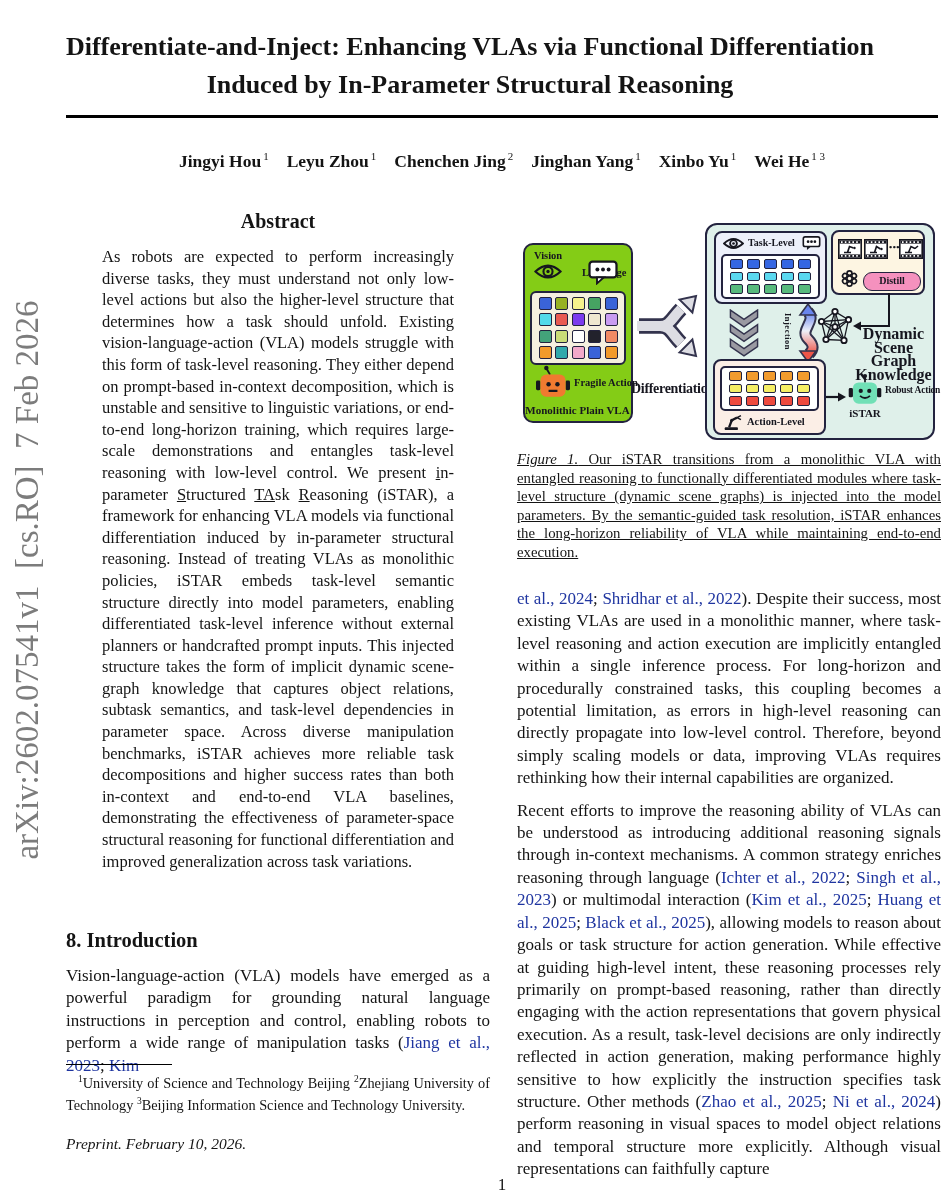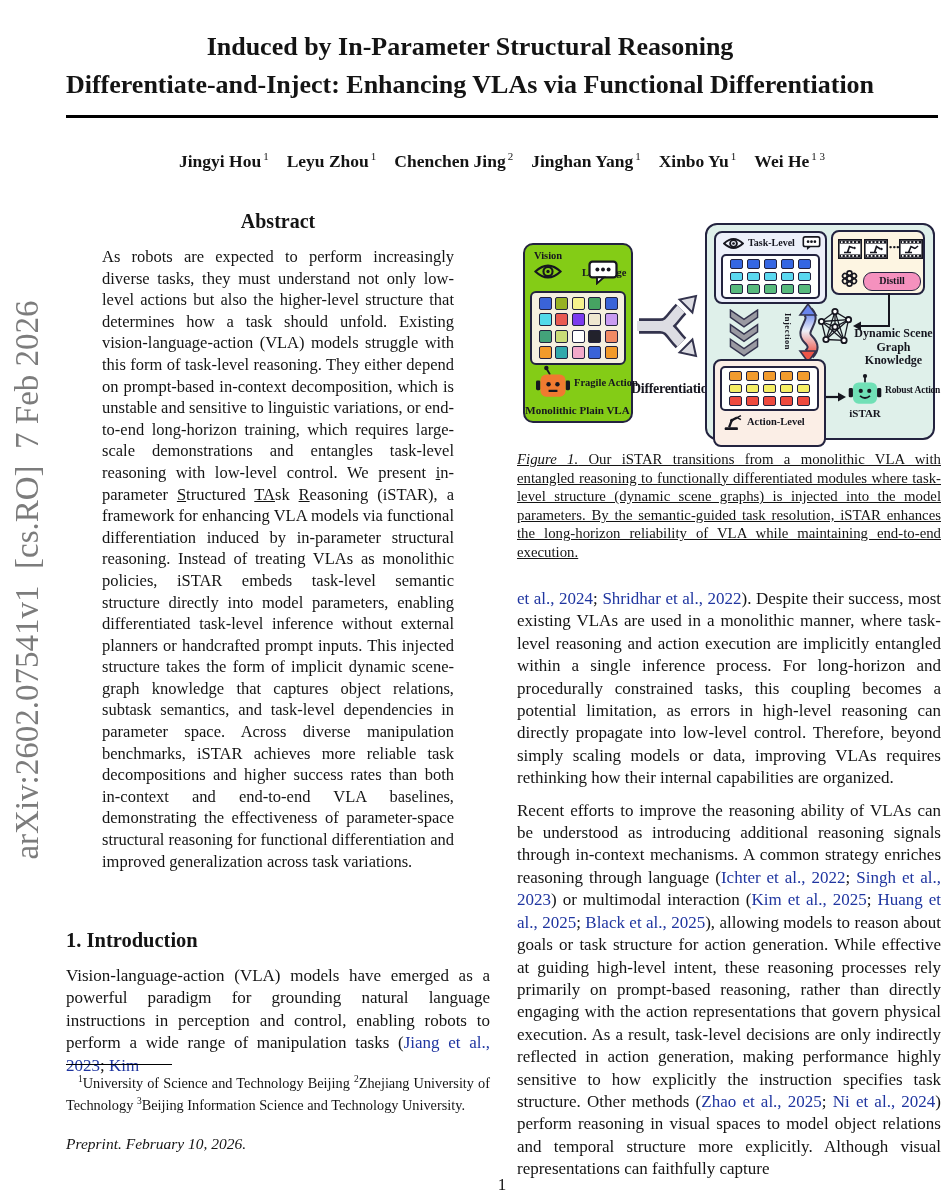--- a/index.html
+++ b/index.html
@@ -43,51 +43,51 @@
   .grid{display:grid;grid-template-columns:repeat(5,auto);justify-content:center;align-content:center;box-sizing:border-box;}
   .cell{border:1.5px solid #23233f;border-radius:2px;box-sizing:border-box;}
   .lgrid{position:absolute;left:5px;top:46px;width:96px;height:74px;background:#f5f0df;
          border:2px solid #23233f;border-radius:6px;gap:3.5px;}
   .lgrid .cell{width:13px;height:13px;}
   .sgrid{position:absolute;background:#ffffff;border:2px solid #23233f;border-radius:5px;gap:3px 4px;}
   .sgrid .cell{width:13px;height:9.5px;}
   .subbox{position:absolute;box-sizing:border-box;border:2px solid #23233f;border-radius:8px;}
   .task-box{left:7px;top:6px;width:113px;height:73px;background:#edf0fa;}
   .cream-box{left:124px;top:5px;width:94px;height:65px;background:#fdf5e2;}
-  .action-box{left:6px;top:134px;width:113px;height:88px;background:#fbeee6;}
+  .action-box{left:6px;top:134px;width:113px;height:76px;background:#fbeee6;}
   .distill{position:absolute;left:30px;top:40px;width:56px;height:17px;background:#f591be;
            border:1.6px solid #23233f;border-radius:9px;text-align:center;font-size:10px;
            font-weight:bold;line-height:15px;color:#16161f;}
   .inj-label{position:absolute;left:76px;top:88px;writing-mode:vertical-rl;font-size:8.5px;
              font-weight:bold;letter-spacing:0.5px;color:#16161f;}
   .abs-svg{position:absolute;}
   .connectors{position:absolute;left:0;top:0;width:230px;height:217px;pointer-events:none;}
 </style>
 </head>
 <body>
 
 <div class="page">
 
   <div class="watermark">arXiv:2602.07541v1  [cs.RO]  7 Feb 2026</div>
 
   <div class="title">
+    <div>Differentiate-and-Inject: Enhancing VLAs via Functional Differentiation</div>
     <div>Induced by In-Parameter Structural Reasoning</div>
-    <div>Differentiate-and-Inject: Enhancing VLAs via Functional Differentiation</div>
   </div>
 
   <div class="rule"></div>
 
   <div class="authors"><span class="author"><span>Jingyi Hou</span><sup>1</sup></span><span class="author"><span>Leyu Zhou</span><sup>1</sup></span><span class="author"><span>Chenchen Jing</span><sup>2</sup></span><span class="author"><span>Jinghan Yang</span><sup>1</sup></span><span class="author"><span>Xinbo Yu</span><sup>1</sup></span><span class="author"><span>Wei He</span><sup>1 3</sup></span></div>
 
   <div class="abs-block">
     <div class="abs-head">Abstract</div>
     <div class="abs-text"><span>As robots are expected to perform increasingly diverse tasks, they must understand not only low-level actions but also the higher-level structure that determines how a task should unfold. Existing vision-language-action (VLA) models struggle with this form of task-level reasoning. They either depend on prompt-based in-context decomposition, which is unstable and sensitive to linguistic variations, or end-to-end long-horizon training, which requires large-scale demonstrations and entangles task-level reasoning with low-level control. We present </span><span class="uline">i</span><span>n-parameter </span><span class="uline">S</span><span>tructured </span><span class="uline">TA</span><span>sk </span><span class="uline">R</span><span>easoning (iSTAR), a framework for enhancing VLA models via functional differentiation induced by in-parameter structural reasoning. Instead of treating VLAs as monolithic policies, iSTAR embeds task-level semantic structure directly into model parameters, enabling differentiated task-level inference without external planners or handcrafted prompt inputs. This injected structure takes the form of implicit dynamic scene-graph knowledge that captures object relations, subtask semantics, and task-level dependencies in parameter space. Across diverse manipulation benchmarks, iSTAR achieves more reliable task decompositions and higher success rates than both in-context and end-to-end VLA baselines, demonstrating the effectiveness of parameter-space structural reasoning for functional differentiation and improved generalization across task variations.</span></div>
   </div>
 
-  <div class="intro-head">1. Introduction</div>
+  <div class="intro-head">8. Introduction</div>
   <div class="intro-para"><span>Vision-language-action (VLA) models have emerged as a powerful paradigm for grounding natural language instructions in perception and control, enabling robots to perform a wide range of manipulation tasks (</span><span class="cite">Jiang et al., 2023</span><span>; </span><span class="cite">Kim</span></div>
 
   <div class="fn-rule"></div>
   <div class="footnote"><sup>1</sup><span>University of Science and Technology Beijing </span><sup>2</sup><span>Zhejiang University of Technology </span><sup>3</sup><span>Beijing Information Science and Technology University.</span></div>
   <div class="preprint">Preprint. February 10, 2026.</div>
   <div class="pagenum">1</div>
 
   <div class="figure">
 
     <div class="panel left-panel">
@@ -265,21 +265,21 @@
         </g>
         <g fill="#fff" stroke="#16161f" stroke-width="2">
           <circle cx="20" cy="5" r="3"></circle>
             <circle cx="5" cy="16" r="3"></circle>
             <circle cx="35" cy="14" r="3"></circle>
           <circle cx="10" cy="36" r="3"></circle>
             <circle cx="30" cy="37" r="3"></circle>
             <circle cx="20" cy="22" r="3"></circle>
         </g>
       </svg>
-      <div class="fig-label" style="left:145px;top:102px;width:83px;text-align:center;font-size:12px;line-height:13.5px;white-space:normal;">
+      <div class="fig-label" style="left:145px;top:102px;width:83px;text-align:center;font-size:16px;line-height:13.5px;white-space:normal;">
         <div>Dynamic Scene</div>
         <div>Graph Knowledge</div>
       </div>
 
       <div class="subbox action-box">
         <div class="grid sgrid" style="left:5px;top:5px;width:99px;height:45px;">
             <div class="cell" style="background: rgb(242, 155, 46);"></div>
             <div class="cell" style="background: rgb(242, 155, 46);"></div>
             <div class="cell" style="background: rgb(242, 155, 46);"></div>
             <div class="cell" style="background: rgb(242, 155, 46);"></div>

